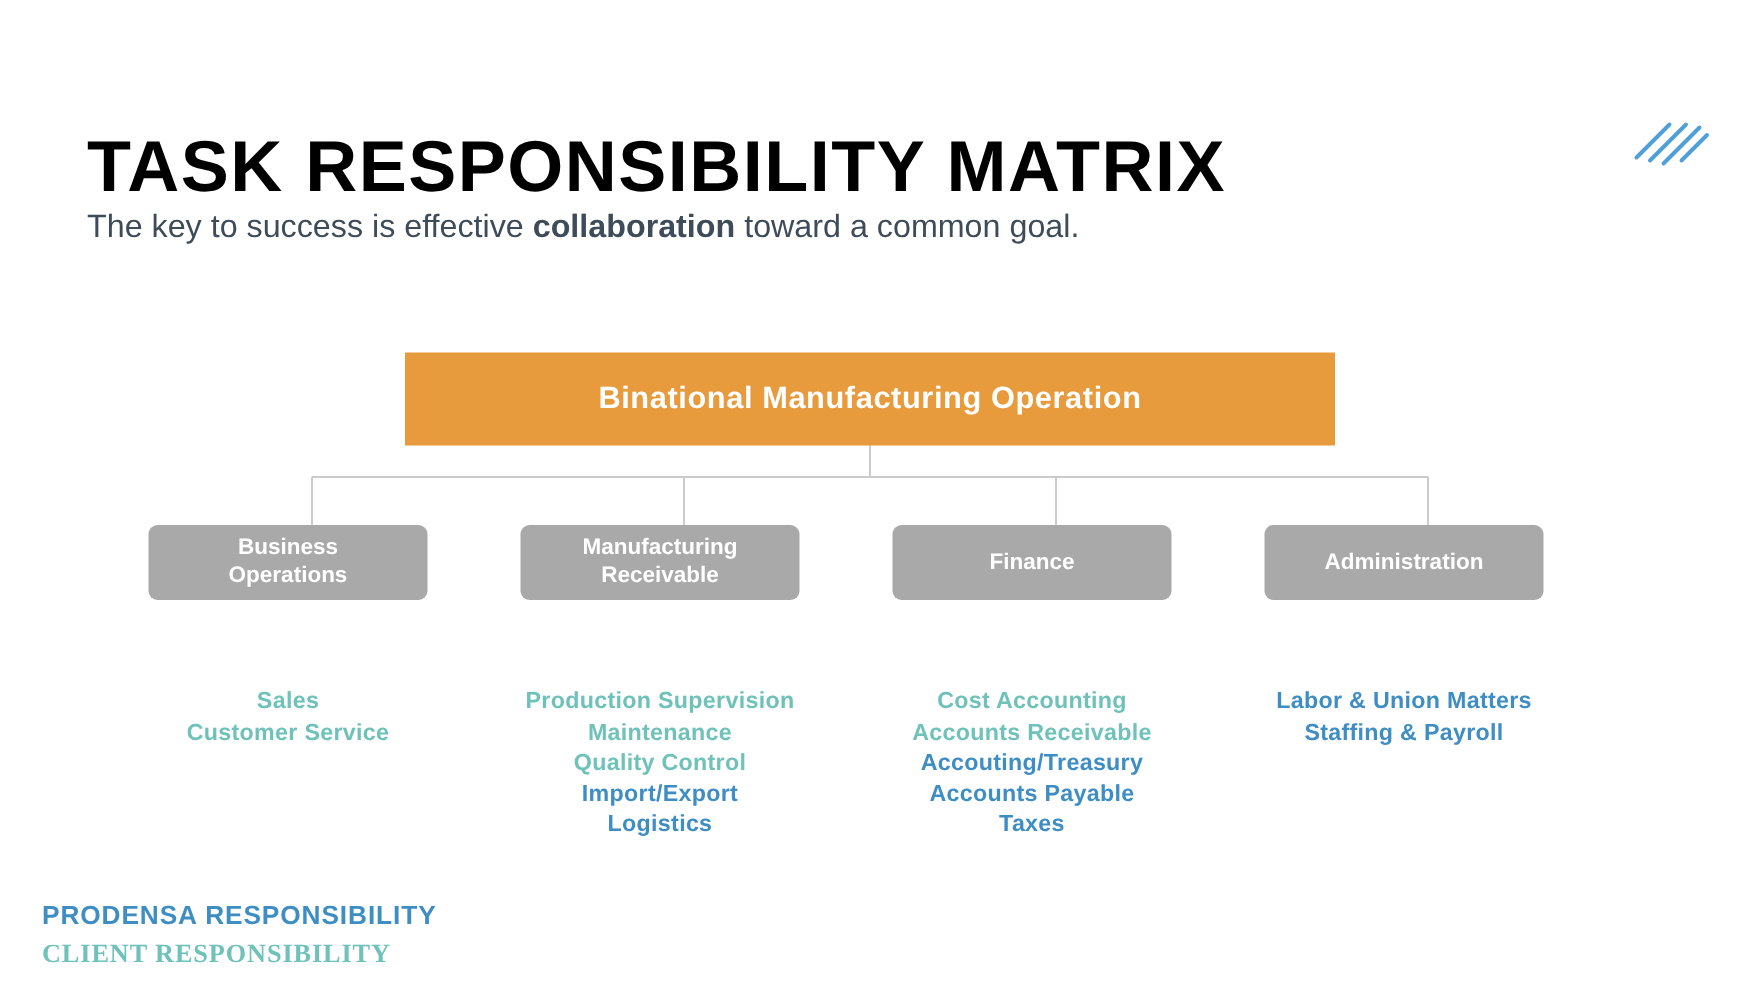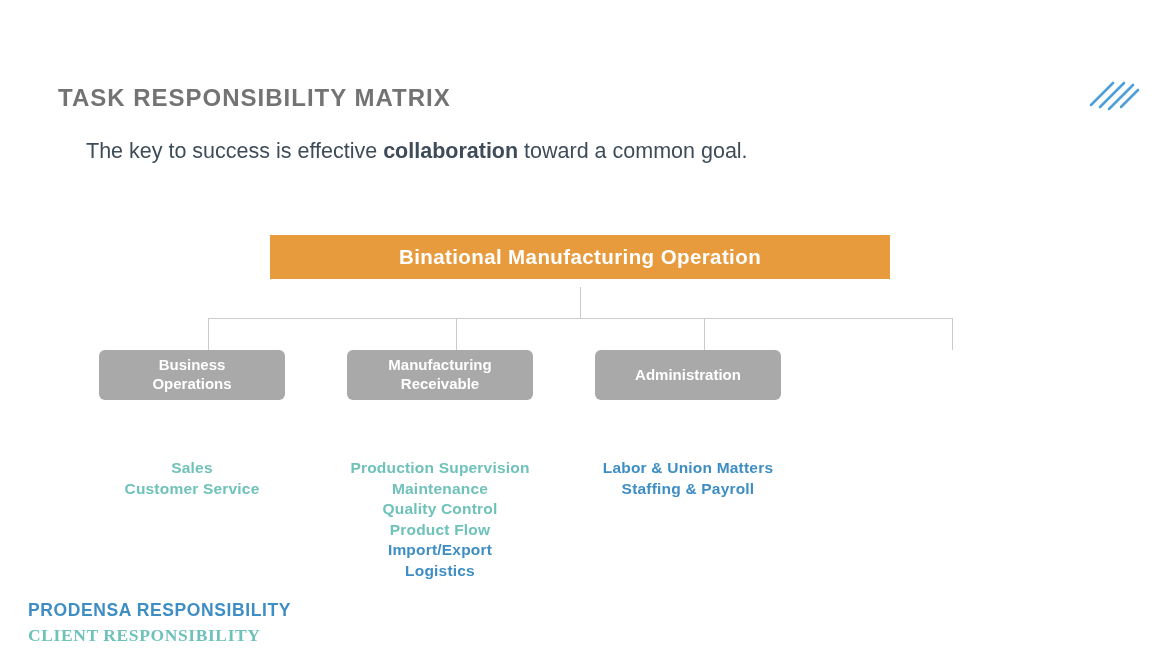--- a/index.html
+++ b/index.html
@@ -8,40 +8,39 @@
     background: #ffffff;
     font-family: "Liberation Sans", sans-serif;
     position: relative;
     overflow: hidden;
   }
   .slide { position: absolute; inset: 0; }
 
   .title {
     position: absolute;
     left: 58px; top: 84px;
-    font-size: 24px;
+    font-size: 48px;
     font-weight: 700;
     letter-spacing: 1px;
-    color: #737373;
+    color: #000000;
   }
   .subtitle {
     position: absolute;
     left: 58px; top: 139px;
     font-size: 21.5px;
     color: #3E4C59;
-    margin-left: 28px;
   }
   .subtitle b { font-weight: 700; }
 
   .logo { position: absolute; right: 30px; top: 74px; }
 
   .root-box {
     position: absolute;
     left: 270px; top: 235px;
-    width: 620px; height: 44px;
+    width: 620px; height: 62px;
     background: #E89B3D;
     color: #ffffff;
     font-size: 20.5px;
     font-weight: 700;
     letter-spacing: 0.4px;
     display: flex; align-items: center; justify-content: center;
   }
 
   svg.connectors {
     position: absolute; left: 0; top: 0;
@@ -134,23 +133,32 @@
           <div class="task client">Customer Service</div>
         </div>
       </div>
       <div class="column">
         <div class="gray-box">Manufacturing
 Receivable</div>
         <div class="task-list">
           <div class="task client">Production Supervision</div>
           <div class="task client">Maintenance</div>
           <div class="task client">Quality Control</div>
-          <div class="task client">Product Flow</div>
           <div class="task prodensa">Import/Export</div>
           <div class="task prodensa">Logistics</div>
+        </div>
+      </div>
+      <div class="column">
+        <div class="gray-box">Finance</div>
+        <div class="task-list">
+          <div class="task client">Cost Accounting</div>
+          <div class="task client">Accounts Receivable</div>
+          <div class="task prodensa">Accouting/Treasury</div>
+          <div class="task prodensa">Accounts Payable</div>
+          <div class="task prodensa">Taxes</div>
         </div>
       </div>
       <div class="column">
         <div class="gray-box">Administration</div>
         <div class="task-list">
           <div class="task prodensa">Labor &amp; Union Matters</div>
           <div class="task prodensa">Staffing &amp; Payroll</div>
         </div>
       </div>
     </div>

